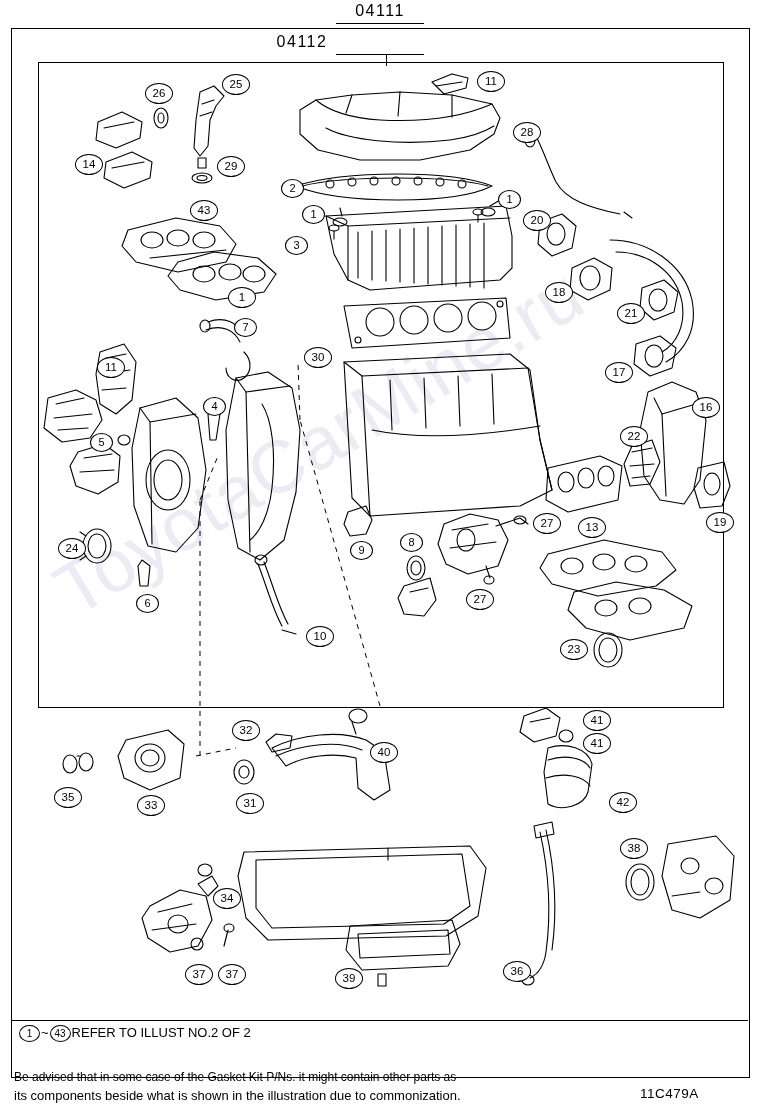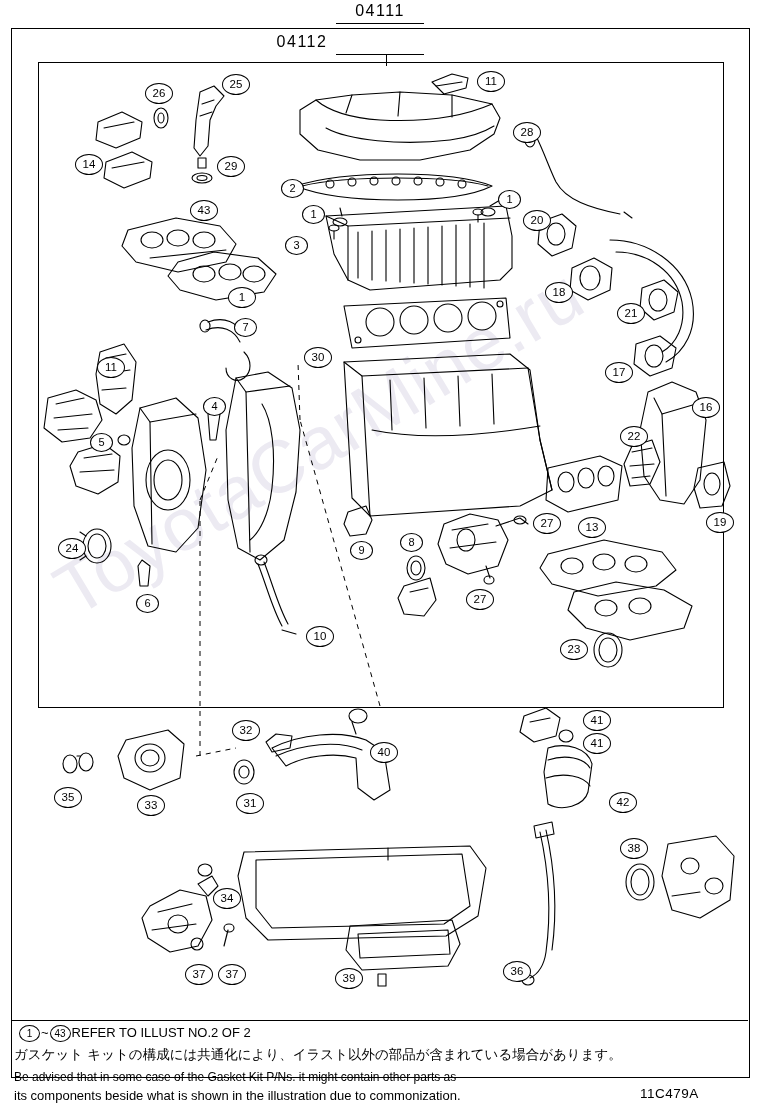--- a/index.html
+++ b/index.html
@@ -444,18 +444,17 @@
       <div class="callout" style="left: 609px; top: 792px;">42</div>
       <div class="callout" style="left: 190px; top: 200px;">43</div>
     </div>
 
   <div id="footer-divider"></div>
 
   <div class="foot-row" id="refer-line">
     <span class="mini">1</span><span>~</span><span class="mini">43</span><span>REFER TO ILLUST NO.2 OF 2</span>
   </div>
 
-  <div class="foot-row" id="jp-note">ガスケット キットの構成には共通化により、イラスト以外の部品が含まれている場合があります。</div>
   <div class="foot-row" id="en-note1">Be advised that in some case of the Gasket Kit P/Ns. it might contain other parts as</div>
   <div class="foot-row" id="en-note2">its components beside what is shown in the illustration due to commonization.</div>
   <div class="foot-row" id="doc-code">11C479A</div>
 
 </div>
 
 </body></html>

